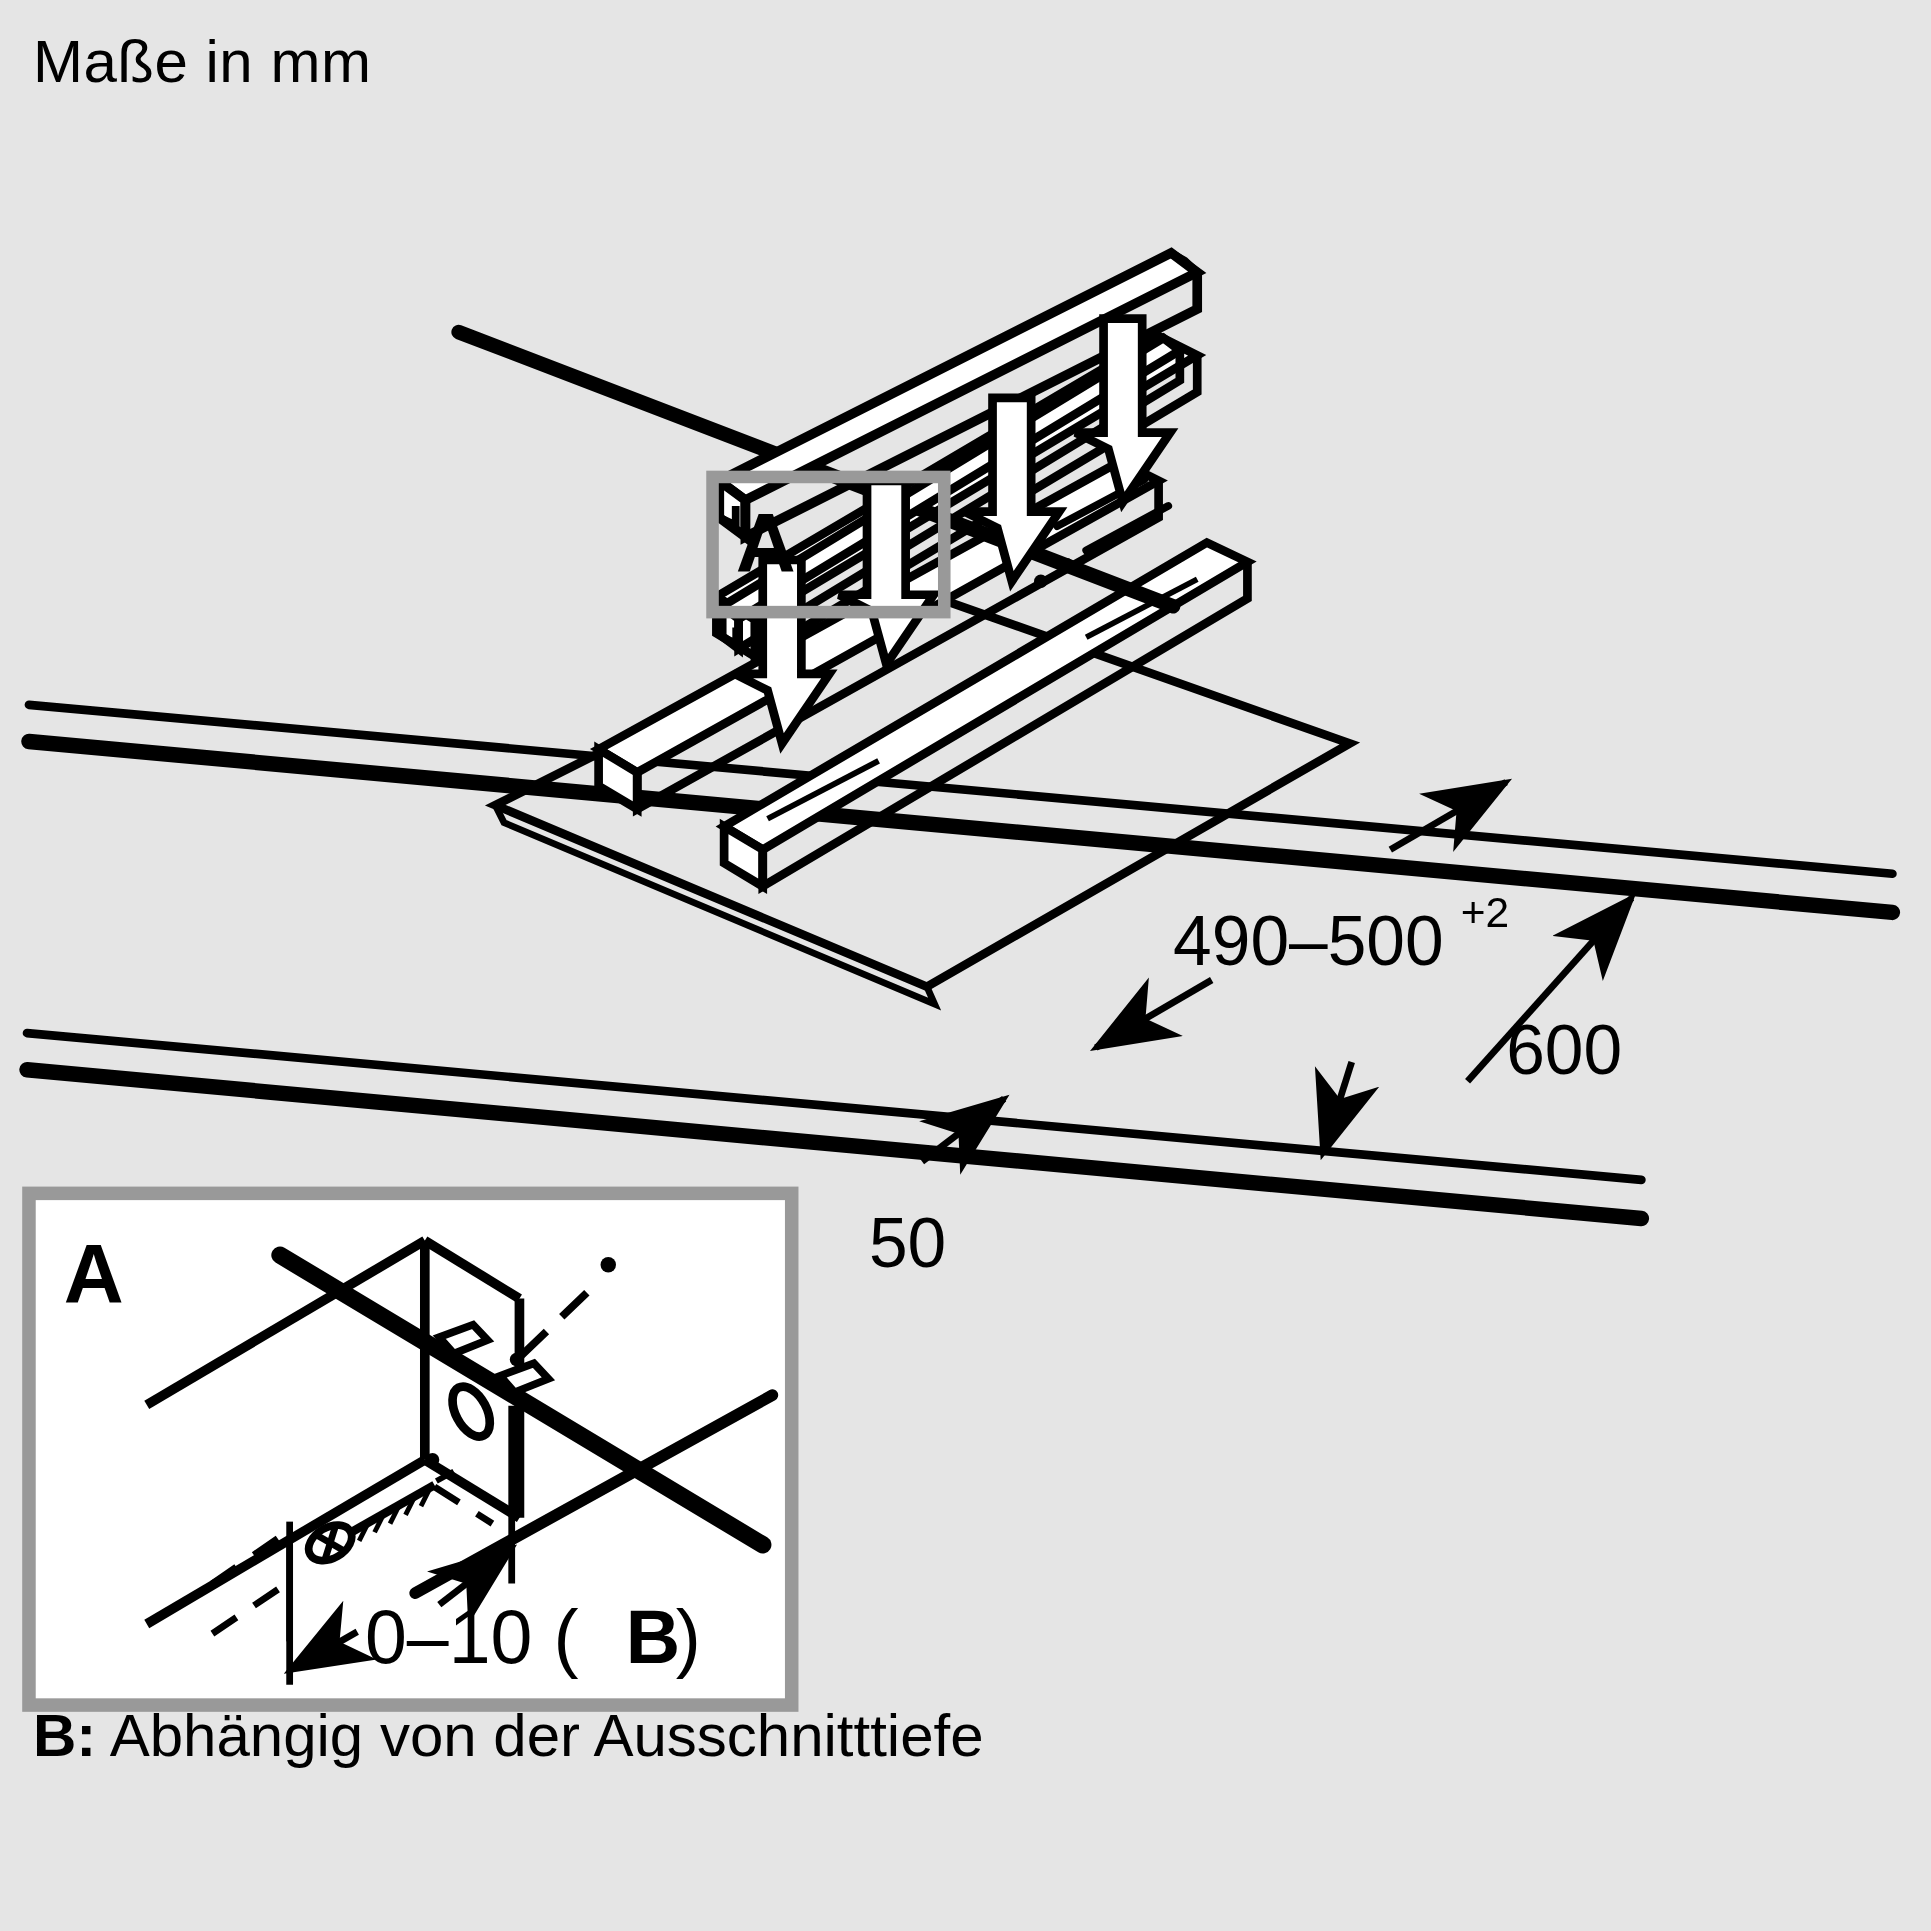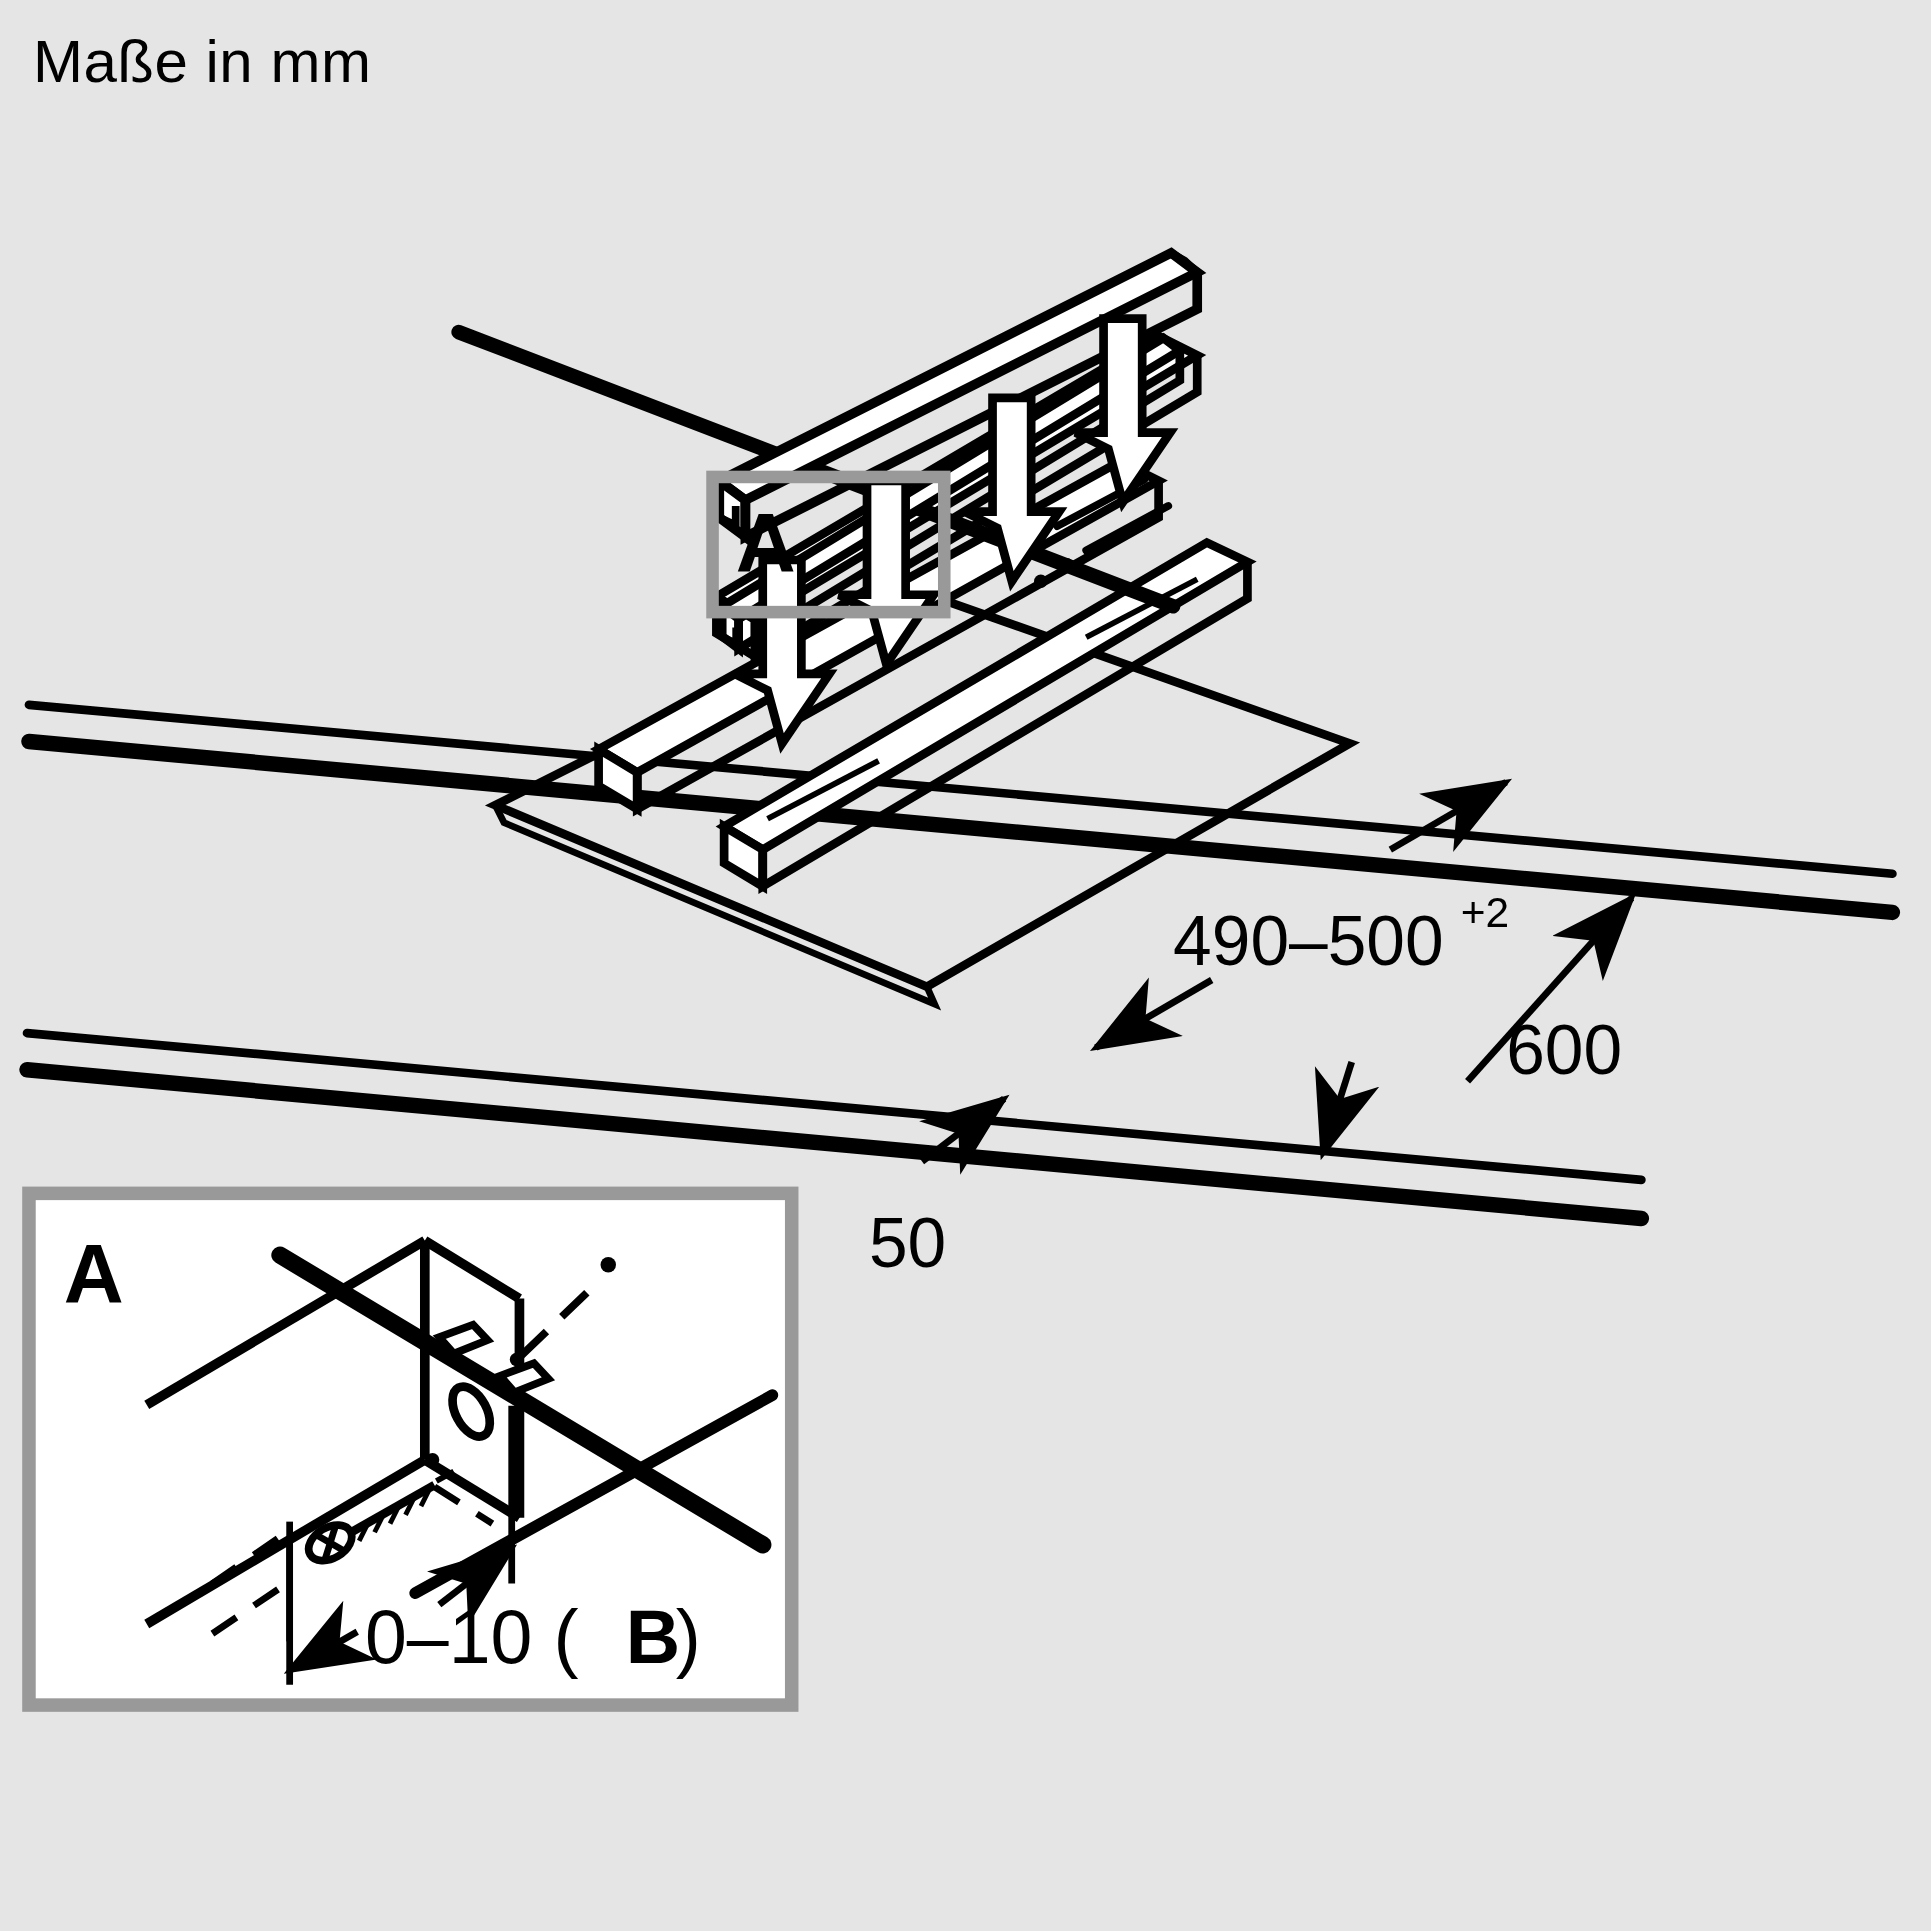--- a/index.html
+++ b/index.html
@@ -447,15 +447,18 @@
         <line x1="455" y1="1662" x2="530" y2="1604" marker-end="url(#solidArrow)"></line>
         <line x1="370" y1="1690" x2="300" y2="1730" marker-end="url(#solidArrow)"></line>
       </g>
 
       <text class="insetdim" x="378" y="1722">0–10 (</text>
       <text class="insetdimb" x="648" y="1722">B</text>
       <text class="insetdim" x="700" y="1722">)</text>
     </g>
   </svg>
 
+  <div id="footnote">
+    <span class="bkey">B:</span><span> Abhängig von der Ausschnitttiefe</span>
+  </div>
 
 </div>
 
 
 </body></html>

